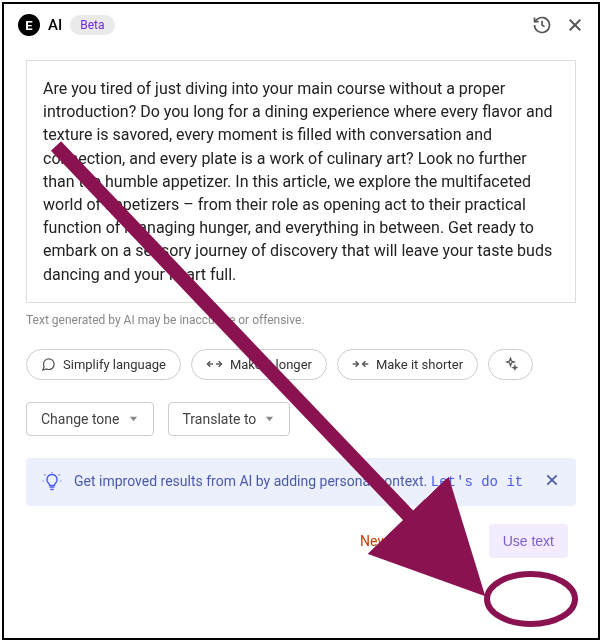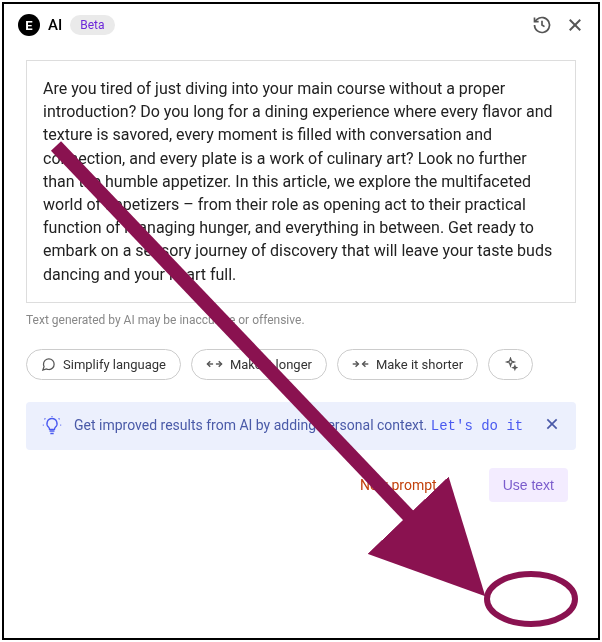--- a/index.html
+++ b/index.html
@@ -97,20 +97,38 @@
       <div class="chip">
         <span class="ico">
           <svg width="15" height="15" viewBox="0 0 24 24" fill="none" stroke="#555" stroke-width="2">
               <path d="M12 2l1.5 4.5L18 8l-4.5 1.5L12 14l-1.5-4.5L6 8l4.5-1.5z"></path>
               <path d="M19 14l.8 2.2L22 17l-2.2.8L19 20l-.8-2.2L16 17l2.2-.8z"></path>
             </svg>
         </span>
       </div>
     </div>
 
+    <div class="dropdown-row">
+      <div class="dropdown-btn">
+        <span>Change tone</span>
+        <span class="ico">
+          <svg width="11" height="11" viewBox="0 0 24 24" fill="#888">
+              <polygon points="4 8 20 8 12 18"></polygon>
+            </svg>
+        </span>
+      </div>
+      <div class="dropdown-btn">
+        <span>Translate to</span>
+        <span class="ico">
+          <svg width="11" height="11" viewBox="0 0 24 24" fill="#888">
+              <polygon points="4 8 20 8 12 18"></polygon>
+            </svg>
+        </span>
+      </div>
+    </div>
 
     <div class="tip-banner">
       <span class="ico">
         <svg width="20" height="20" viewBox="0 0 24 24" fill="none" stroke="#4a5af0" stroke-width="1.6">
             <path d="M9 18h6M10 21h4M12 3a6 6 0 0 0-4 10.5c.7.8 1 1.5 1 2.5h6c0-1 .3-1.7 1-2.5A6 6 0 0 0 12 3z"></path>
             <line x1="12" y1="1" x2="12" y2="0"></line>
             <line x1="4" y1="4" x2="3" y2="3"></line>
             <line x1="20" y1="4" x2="21" y2="3"></line>
             <line x1="2" y1="11" x2="1" y2="11"></line>
             <line x1="22" y1="11" x2="23" y2="11"></line>

